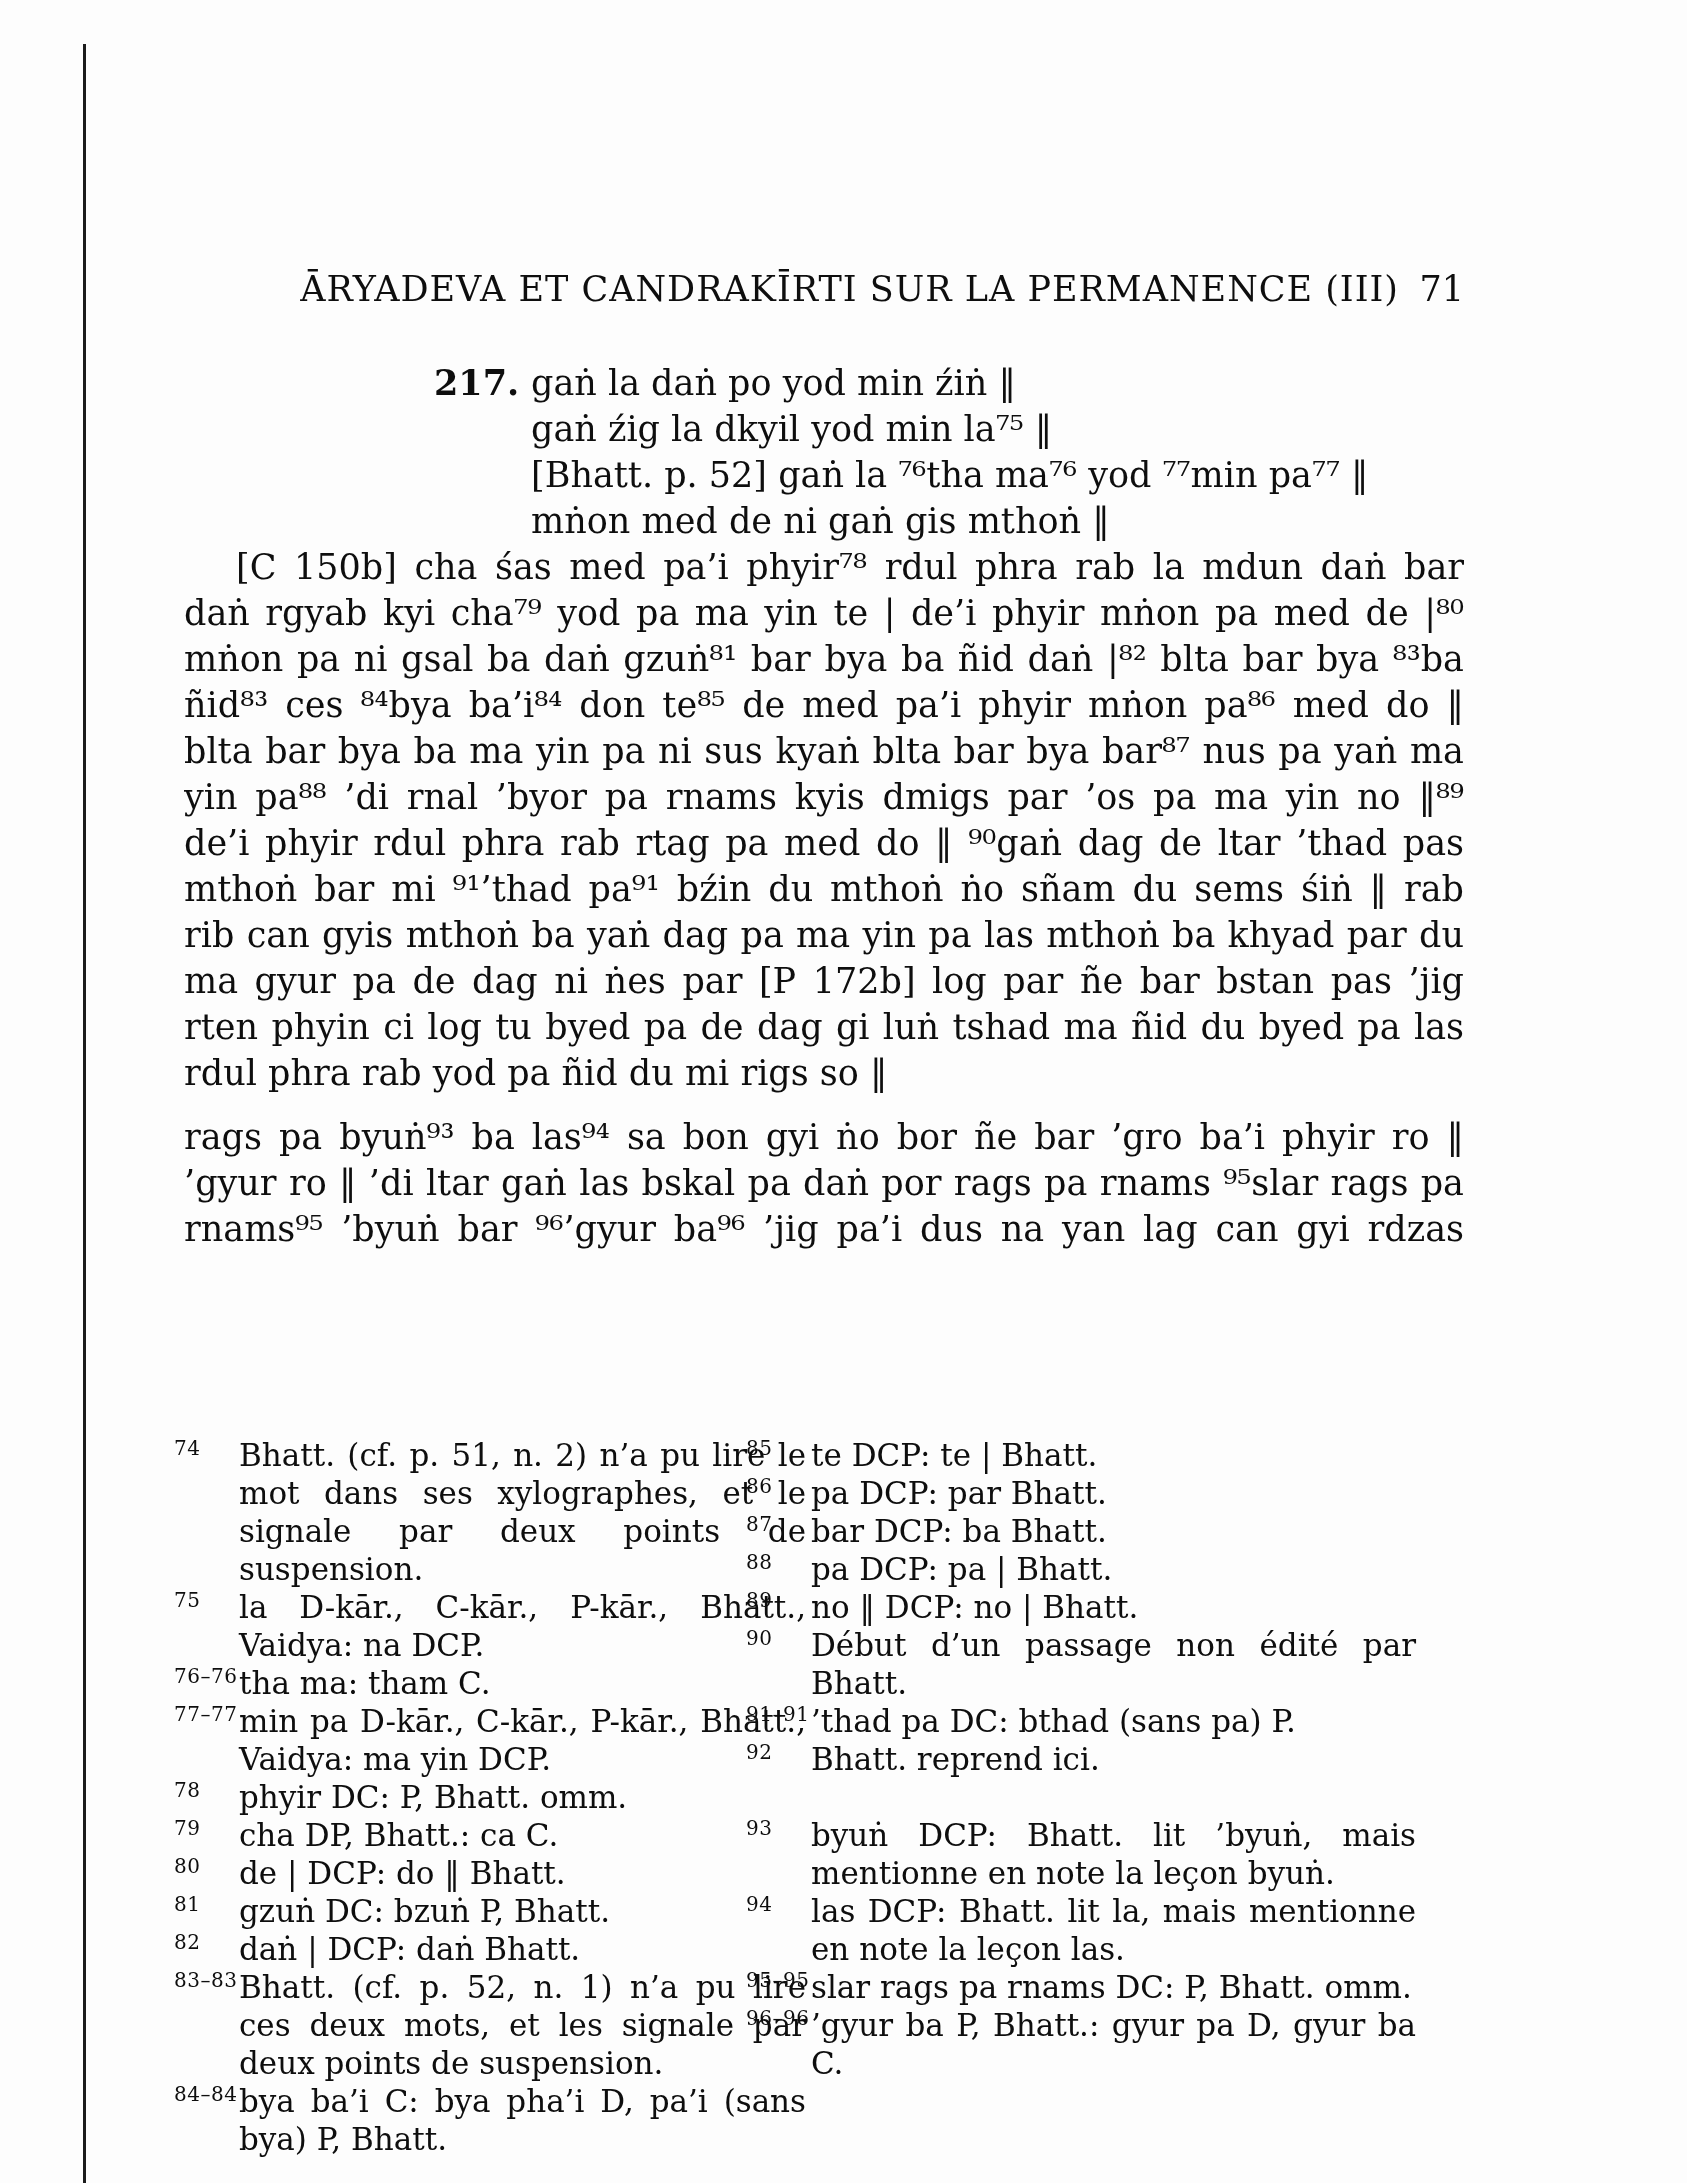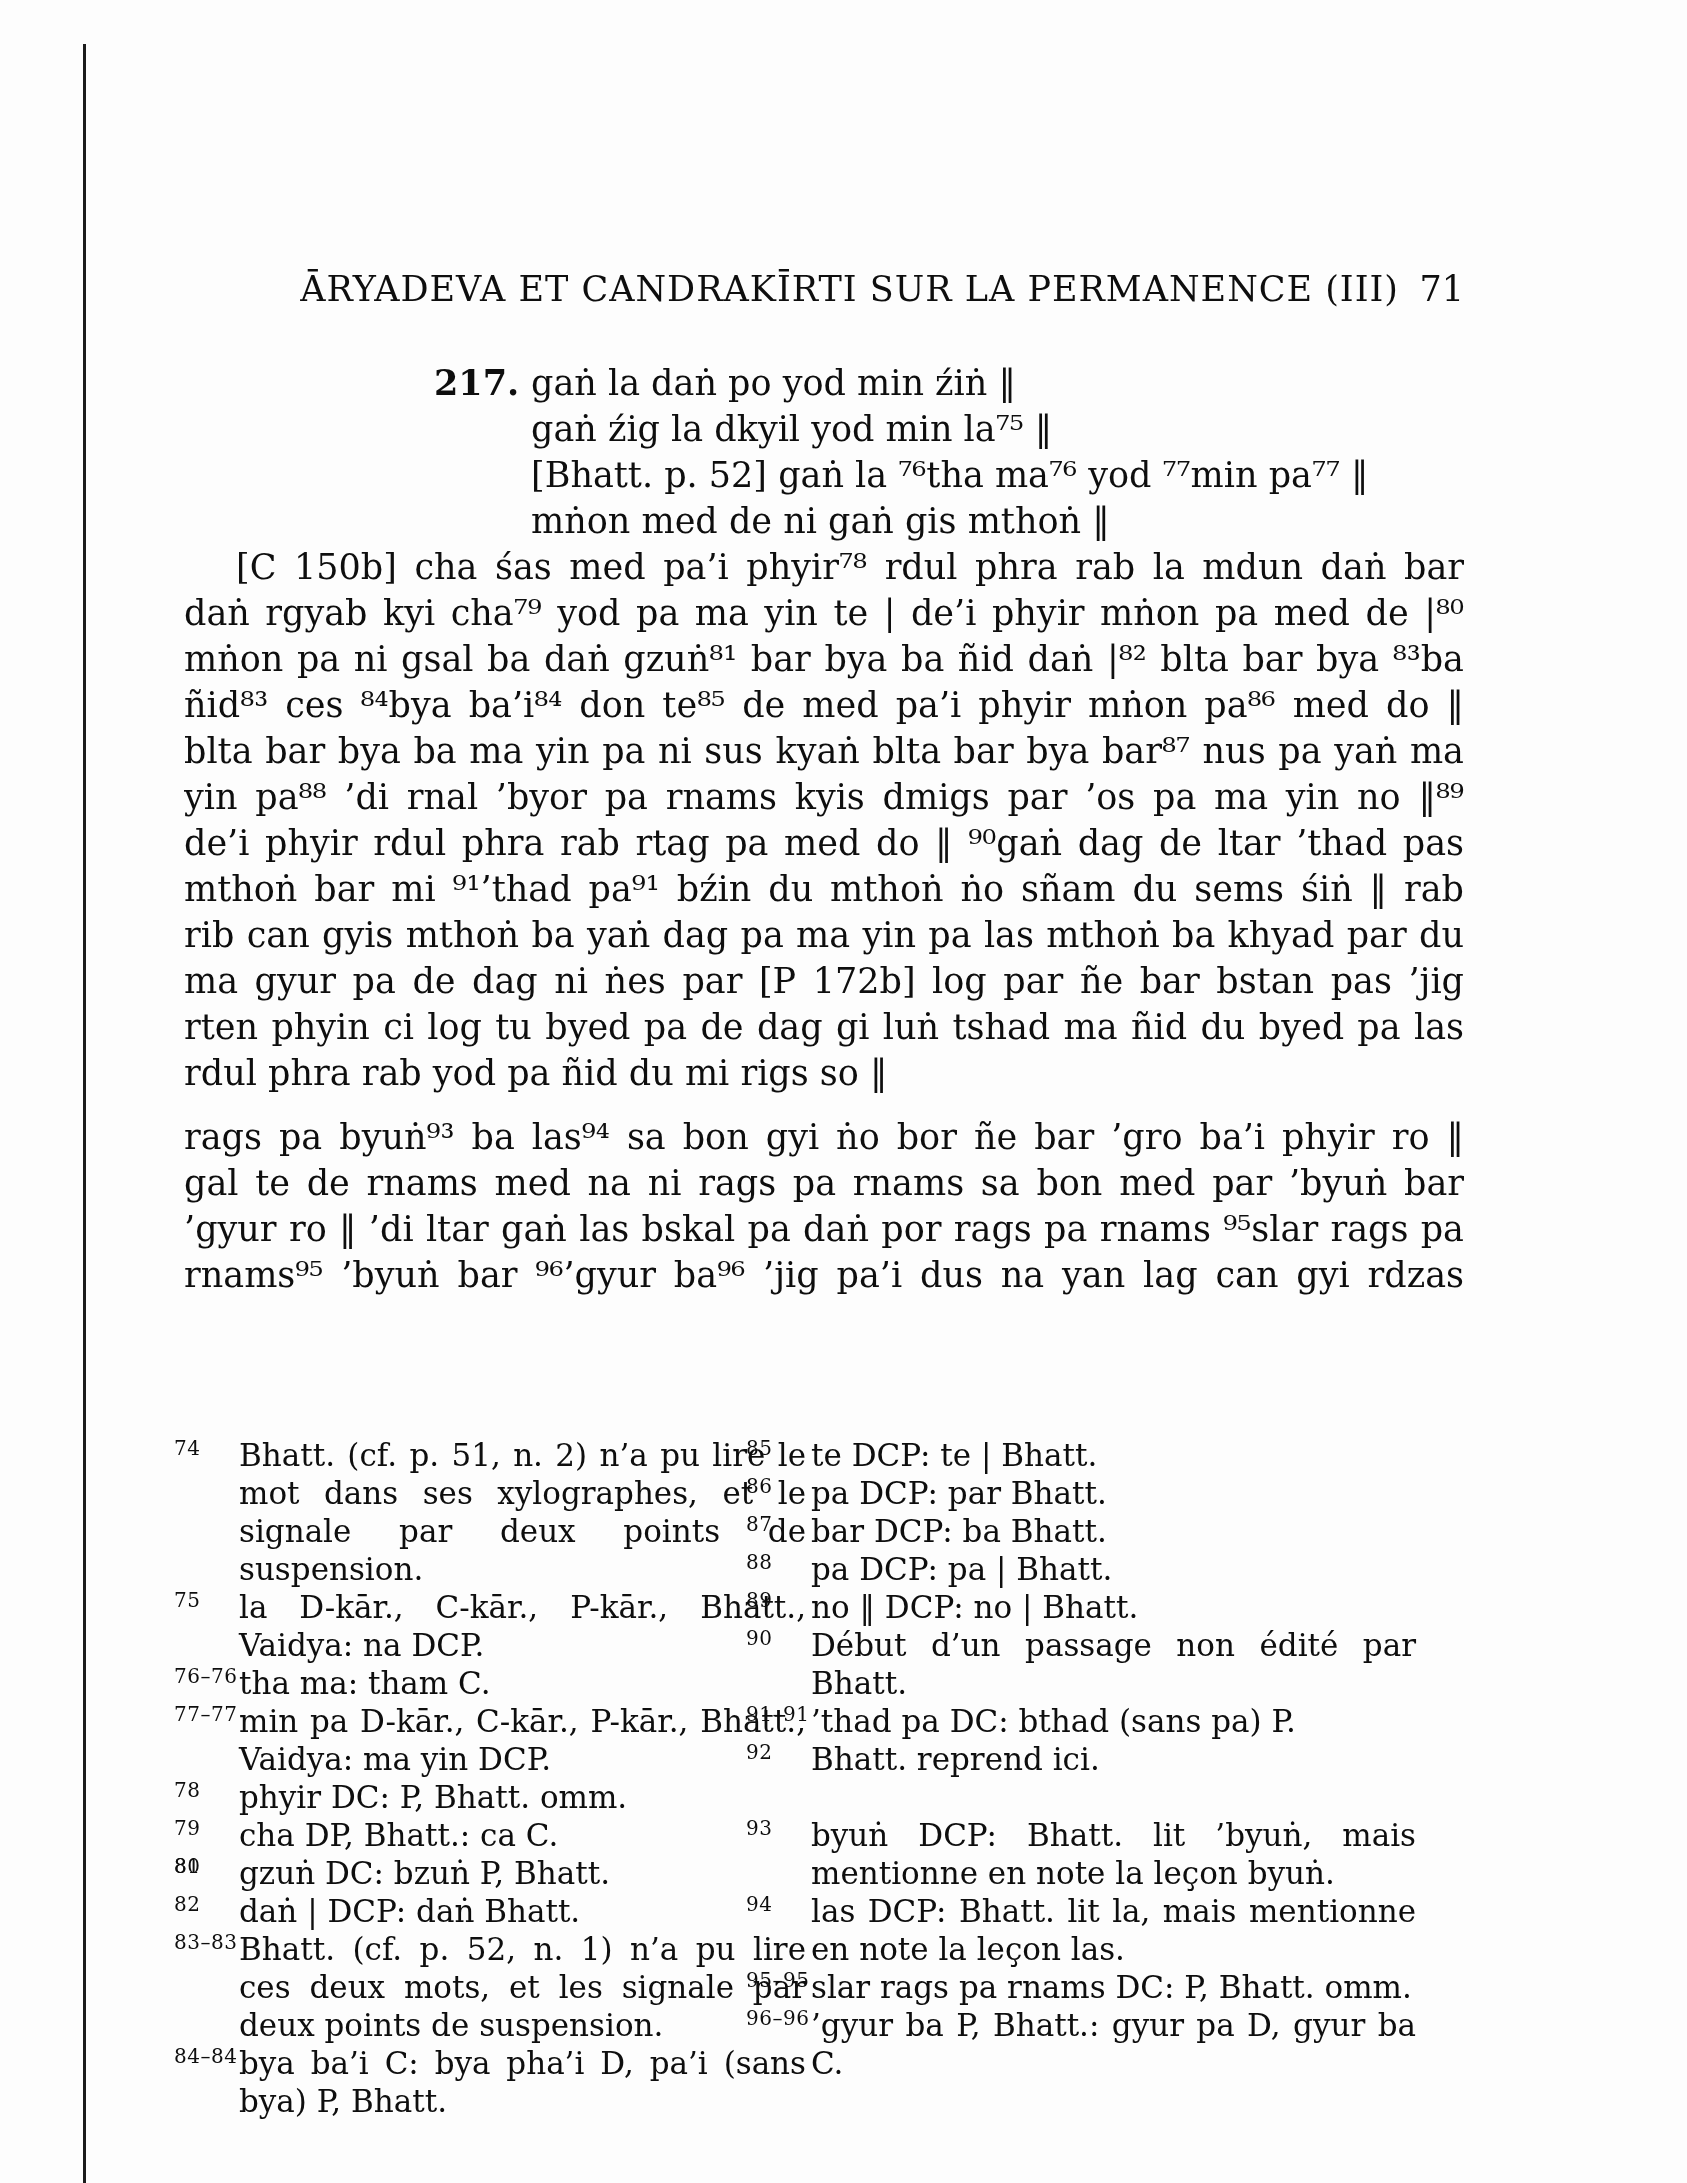--- a/index.html
+++ b/index.html
@@ -82,21 +82,20 @@
       <div class="line">yin pa⁸⁸ ’di rnal ’byor pa rnams kyis dmigs par ’os pa ma yin no ‖⁸⁹</div>
       <div class="line">de’i phyir rdul phra rab rtag pa med do ‖ ⁹⁰gaṅ dag de ltar ’thad pas</div>
       <div class="line">mthoṅ bar mi ⁹¹’thad pa⁹¹ bźin du mthoṅ ṅo sñam du sems śiṅ ‖ rab</div>
       <div class="line">rib can gyis mthoṅ ba yaṅ dag pa ma yin pa las mthoṅ ba khyad par du</div>
       <div class="line">ma gyur pa de dag ni ṅes par [P 172b] log par ñe bar bstan pas ’jig</div>
       <div class="line">rten phyin ci log tu byed pa de dag gi luṅ tshad ma ñid du byed pa las</div>
       <div class="line nj">rdul phra rab yod pa ñid du mi rigs so ‖</div>
     </div>
   <div class="para3">
       <div class="line">rags pa byuṅ⁹³ ba las⁹⁴ sa bon gyi ṅo bor ñe bar ’gro ba’i phyir ro ‖</div>
-      <div class="line">gal te de rnams med na ni rags pa rnams sa bon med par ’byuṅ bar</div>
       <div class="line">’gyur ro ‖ ’di ltar gaṅ las bskal pa daṅ por rags pa rnams ⁹⁵slar rags pa</div>
       <div class="line">rnams⁹⁵ ’byuṅ bar ⁹⁶’gyur ba⁹⁶ ’jig pa’i dus na yan lag can gyi rdzas</div>
     </div>
 </div>
 
 <div class="fn-col fn-col-left">
     <div class="fn">
       <span class="fn-num">74</span>
       <span class="fn-text">Bhatt. (cf. p. 51, n. 2) n’a pu lire le mot dans ses xylographes, et le signale par deux points de suspension.</span>
     </div>
@@ -115,20 +114,21 @@
     <div class="fn">
       <span class="fn-num">78</span>
       <span class="fn-text">phyir DC: P, Bhatt. omm.</span>
     </div>
     <div class="fn">
       <span class="fn-num">79</span>
       <span class="fn-text">cha DP, Bhatt.: ca C.</span>
     </div>
     <div class="fn">
       <span class="fn-num">80</span>
+      <span class="fn-text">de | DCP: do ‖ Bhatt.</span>
     </div>
     <div class="fn">
       <span class="fn-num">81</span>
       <span class="fn-text">gzuṅ DC: bzuṅ P, Bhatt.</span>
     </div>
     <div class="fn">
       <span class="fn-num">82</span>
       <span class="fn-text">daṅ | DCP: daṅ Bhatt.</span>
     </div>
     <div class="fn">

